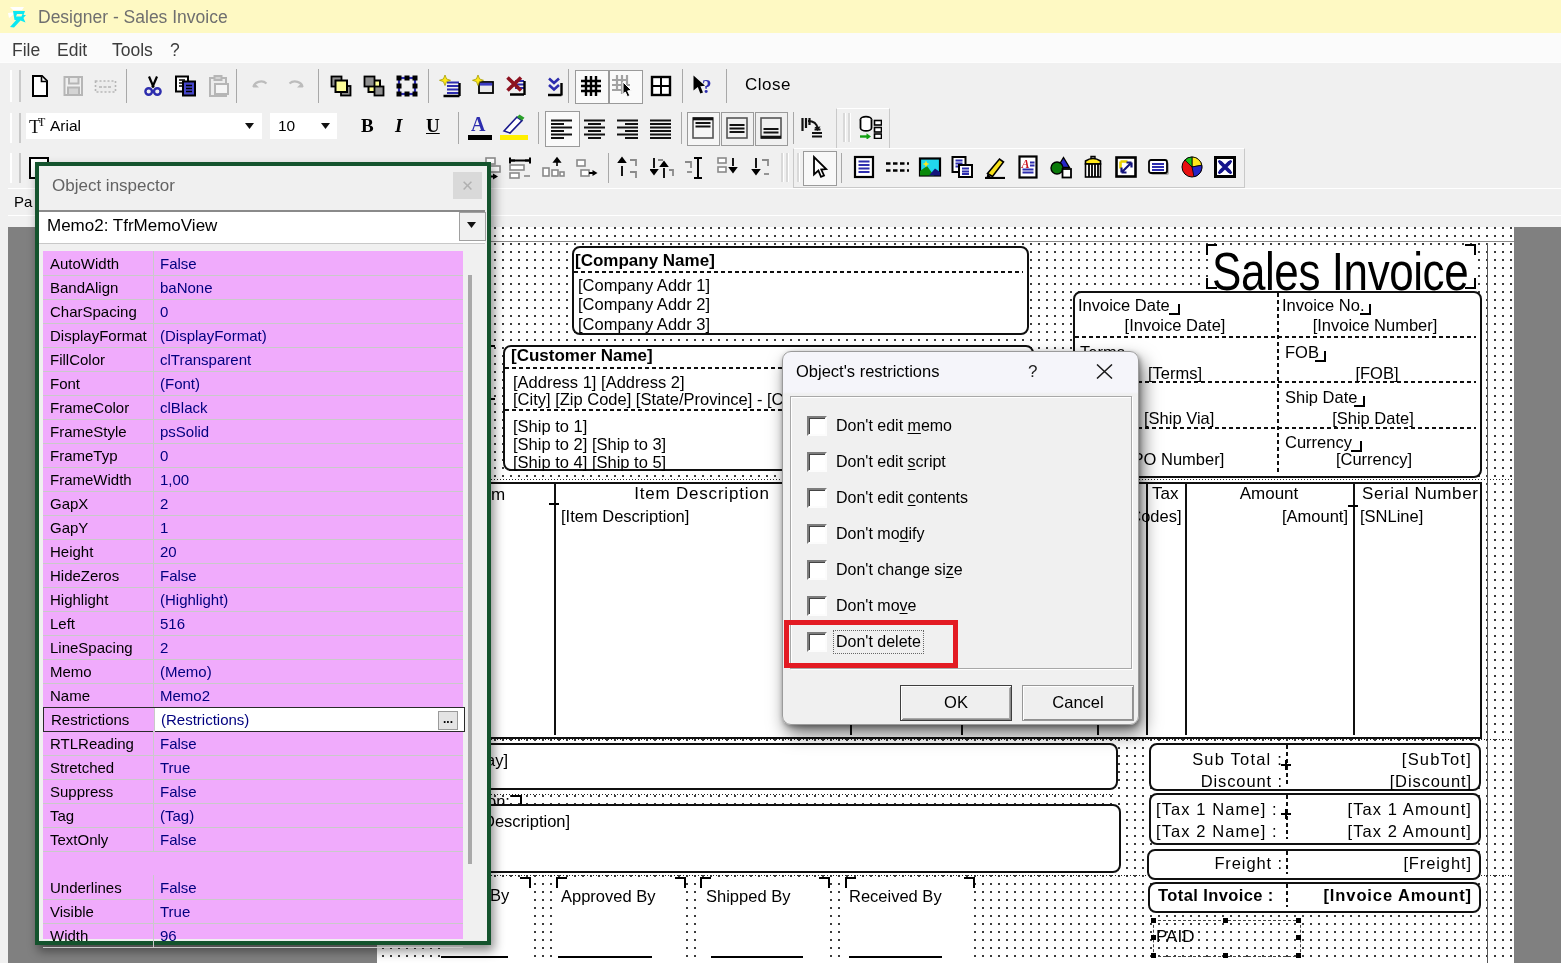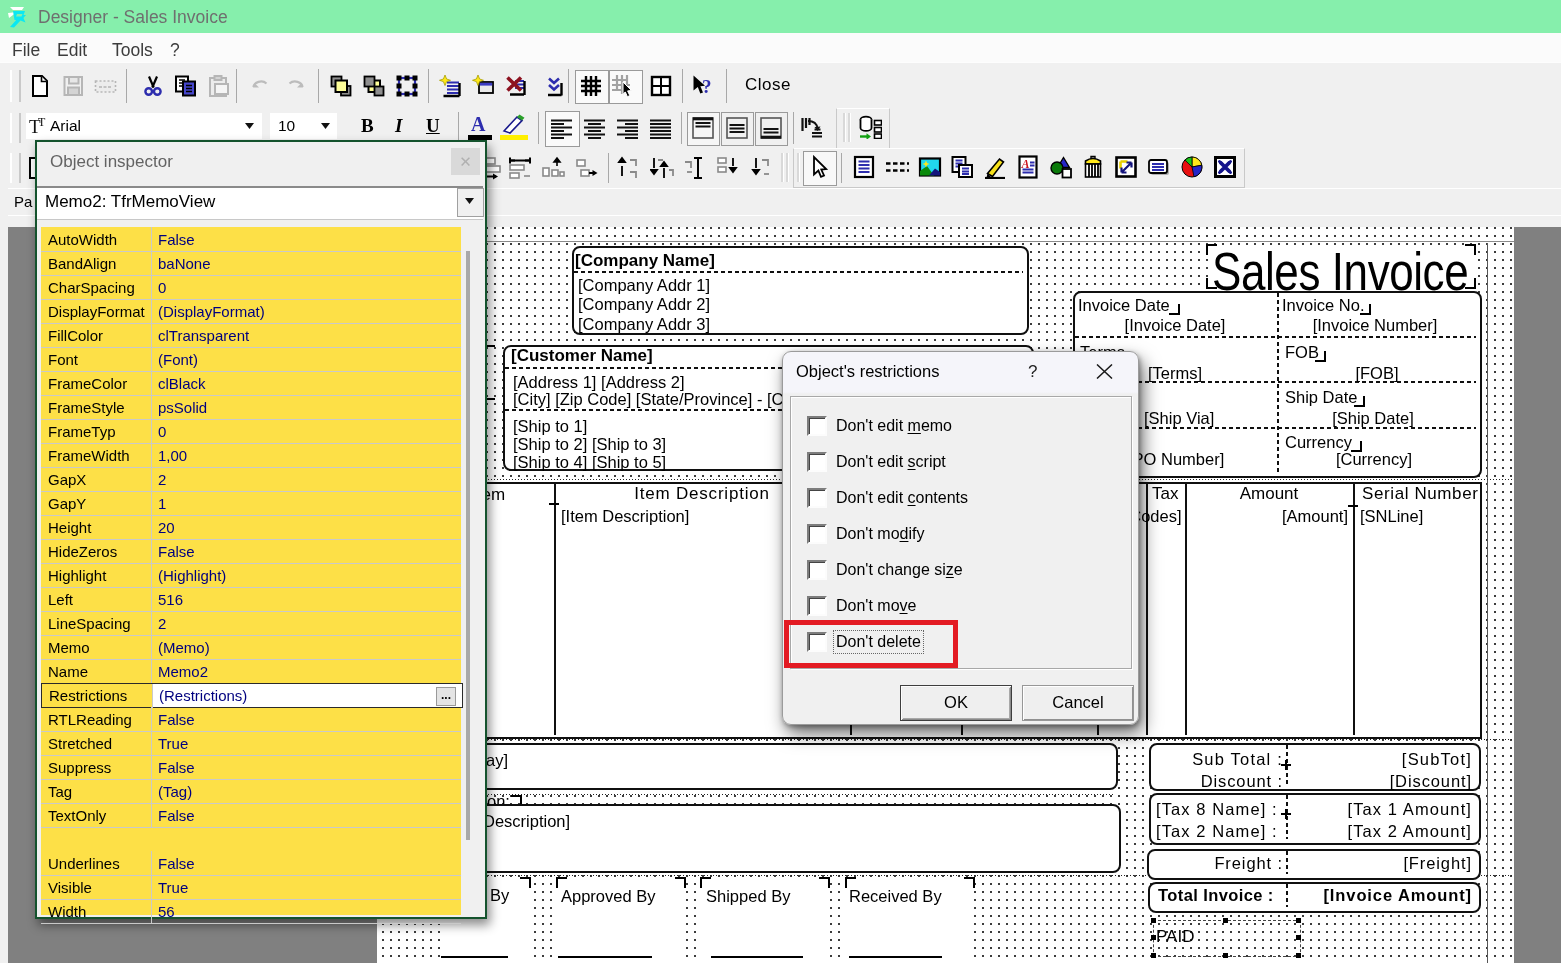--- a/index.html
+++ b/index.html
@@ -1,20 +1,20 @@
 <!DOCTYPE html>
 <html><head>
 <meta charset="utf-8">
 <style>
   html,body{margin:0;padding:0;width:1561px;height:963px;overflow:hidden;
     font-family:"Liberation Sans",sans-serif;background:#f0f0f0;}
   .abs{position:absolute;}
   #app{position:absolute;left:0;top:0;width:1561px;height:963px;}
   
-  #titlebar{left:0;top:0;width:1561px;height:33px;background:#86efac;}
+  #titlebar{left:0;top:0;width:1561px;height:33px;background:#fef9c3;}
   #titletext{left:38px;top:7px;font-size:17.5px;color:#6f6f6f;}
   #menubar{left:0;top:33px;width:1561px;height:29px;background:#fbfbfb;border-bottom:1px solid #e3e3e3;}
   .menuitem{position:absolute;top:7px;font-size:17.5px;color:#3c3c3c;}
   .tbrow{position:absolute;left:0;width:1561px;background:#f0f0f0;}
   .sep{position:absolute;width:1px;background:#a8a8a8;}
   .grip{position:absolute;width:7px;border-left:2px solid #fff;border-right:2px solid #c9c9c9;}
   .grip2{position:absolute;width:2px;background:#d9d9d9;box-shadow:1px 0 0 #fff;}
   .ibtn{position:absolute;width:24px;height:24px;}
   .checked{background:#fafafa;border:1px solid #9a9a9a;}
   
@@ -29,29 +29,29 @@
   .vline{position:absolute;width:2px;background:#101010;}
   .hdot{position:absolute;height:1px;background-image:linear-gradient(to right,#222 1.2px,rgba(0,0,0,0) 1.2px);background-size:3px 1px;}
   .dashH{position:absolute;height:2px;background-image:repeating-linear-gradient(to right,#101010 0 4px,rgba(0,0,0,0) 4px 7px);}
   .dashV{position:absolute;width:2px;background-image:repeating-linear-gradient(to bottom,#101010 0 4px,rgba(0,0,0,0) 4px 7px);}
   .hookTL{position:absolute;width:9px;height:9px;border-top:2px solid #000;border-left:2px solid #000;}
   .hookTR{position:absolute;width:9px;height:9px;border-top:2px solid #000;border-right:2px solid #000;}
   .hookBL{position:absolute;width:9px;height:9px;border-bottom:2px solid #000;border-left:2px solid #000;}
   .hookBR{position:absolute;width:9px;height:9px;border-bottom:2px solid #000;border-right:2px solid #000;}
   .handle{position:absolute;width:5px;height:5px;background:#000;}
   
-  #inspector{left:35px;top:140px;width:448px;height:775px;background:#f0f0f0;
-     border:2px solid #14532d;box-shadow:3px 6px 10px rgba(0,0,0,0.45);}
+  #inspector{left:35px;top:162px;width:448px;height:775px;background:#f0f0f0;
+     border:4px solid #14532d;box-shadow:3px 6px 10px rgba(0,0,0,0.45);}
   #insptitle{left:13px;top:10px;font-size:17px;color:#636363;}
   #inspclose{left:414px;top:6px;width:29px;height:27px;background:#d9d9d9;color:#b0b0b0;
      font-size:15px;text-align:center;line-height:27px;}
   #inspcombo{left:0px;top:44px;width:446px;height:31px;background:#fff;border-top:2px solid #8a8a8a;border-bottom:1px solid #c8c8c8;}
   #combotext{left:8px;top:50px;font-size:17px;color:#000;}
   #combobtn{left:420px;top:46px;width:25px;height:27px;background:#f0f0f0;border:1px solid #a0a0a0;}
-  #grid{left:4px;top:85px;width:420px;height:688px;background:#fde047;}
+  #grid{left:4px;top:85px;width:420px;height:688px;background:#f0abfc;}
   .prow{position:absolute;left:0;width:420px;height:24px;border-bottom:1px solid #c9c9c9;}
   .pname{position:absolute;left:7px;top:4px;font-size:15px;color:#000;white-space:nowrap;}
   .pval{position:absolute;left:117px;top:4px;font-size:15px;color:#00007f;white-space:nowrap;}
   .pdiv{position:absolute;left:110px;top:0;width:1px;height:24px;background:#c9c9c9;}
   
   #dialog{left:782px;top:351px;width:355px;height:372px;background:linear-gradient(#f5f5fa 0,#f5f5fa 40px,#f0f0f0 42px);border:1px solid #9b9b9b;
      border-radius:9px;box-shadow:4px 9px 18px rgba(0,0,0,0.55),1px 2px 5px rgba(0,0,0,0.35);}
   #dlgtitle{left:13px;top:10px;font-size:16.5px;color:#000;}
   #dlghelp{left:245px;top:10px;font-size:17px;color:#222;}
   #dlgframe{left:7px;top:44px;width:340px;height:271px;border:1px solid #a8a8a8;box-shadow:1px 1px 0 #fff, inset 1px 1px 0 #fff;}
@@ -530,21 +530,21 @@
   <div class="abs" style="left:472px;top:729px;width:93px;height:2px;background:#000"></div>
 
   <div class="memo" style="left:772px;top:516px;width:328px;height:44px;border:2px solid #101010;border-radius:8px"></div>
   <div class="dashV" style="left:909px;top:518px;height:40px"></div>
   <div class="rtext" style="left:906px;top:524px;transform:translateX(-100%);letter-spacing:1.2px">Sub Total :</div>
   <div class="rtext" style="left:1095px;top:524px;transform:translateX(-100%);letter-spacing:1.2px">[SubTot]</div>
   <div class="rtext" style="left:906px;top:546px;transform:translateX(-100%);letter-spacing:0.9px">Discount :</div>
   <div class="rtext" style="left:1095px;top:546px;transform:translateX(-100%);letter-spacing:0.9px">[Discount]</div>
   <div class="memo" style="left:772px;top:566px;width:328px;height:48px;border:2px solid #101010;border-radius:8px"></div>
   <div class="dashV" style="left:909px;top:568px;height:44px"></div>
-  <div class="rtext" style="left:779px;top:574px;letter-spacing:1.1px">[Tax 8 Name] :</div>
+  <div class="rtext" style="left:779px;top:574px;letter-spacing:1.1px">[Tax 1 Name] :</div>
   <div class="rtext" style="left:1095px;top:574px;transform:translateX(-100%);letter-spacing:1.1px">[Tax 1 Amount]</div>
   <div class="rtext" style="left:779px;top:596px;letter-spacing:1.1px">[Tax 2 Name] :</div>
   <div class="rtext" style="left:1095px;top:596px;transform:translateX(-100%);letter-spacing:1.1px">[Tax 2 Amount]</div>
   <div class="memo" style="left:770px;top:622px;width:330px;height:27px;border:2px solid #101010;border-radius:8px"></div>
   <div class="dashV" style="left:909px;top:624px;height:23px"></div>
   <div class="rtext" style="left:906px;top:628px;transform:translateX(-100%);letter-spacing:0.9px">Freight :</div>
   <div class="rtext" style="left:1095px;top:628px;transform:translateX(-100%);letter-spacing:0.9px">[Freight]</div>
   <div class="memo" style="left:771px;top:655px;width:329px;height:27px;border:2px solid #101010;border-radius:8px"></div>
   <div class="dashV" style="left:909px;top:657px;height:23px"></div>
   <div class="rtext" style="left:781px;top:660px;font-weight:bold;font-size:16.5px;letter-spacing:0.4px">Total Invoice :</div>
@@ -709,21 +709,21 @@
           <span class="pval">False</span>
           <span class="pdiv"></span>
         </div>
   <div class="prow" style="top:648px">
           <span class="pname">Visible</span>
           <span class="pval">True</span>
           <span class="pdiv"></span>
         </div>
   <div class="prow" style="top:672px">
           <span class="pname">Width</span>
-          <span class="pval">56</span>
+          <span class="pval">96</span>
           <span class="pdiv"></span>
         </div>
  </div>
  <div class="abs" style="left:429px;top:109px;width:4px;height:589px;background:#a9a9a9"></div>
 </div>
 <div id="dialog" class="abs">
  <div id="dlgtitle" class="abs">Object's restrictions</div>
  <div id="dlghelp" class="abs">?</div>
  <svg class="abs" style="left:313px;top:12px" width="17" height="15" viewBox="0 0 17 15">
         <path d="M1 0.5 L16 14.5 M16 0.5 L1 14.5" stroke="#1a1a1a" stroke-width="1.5"></path>

